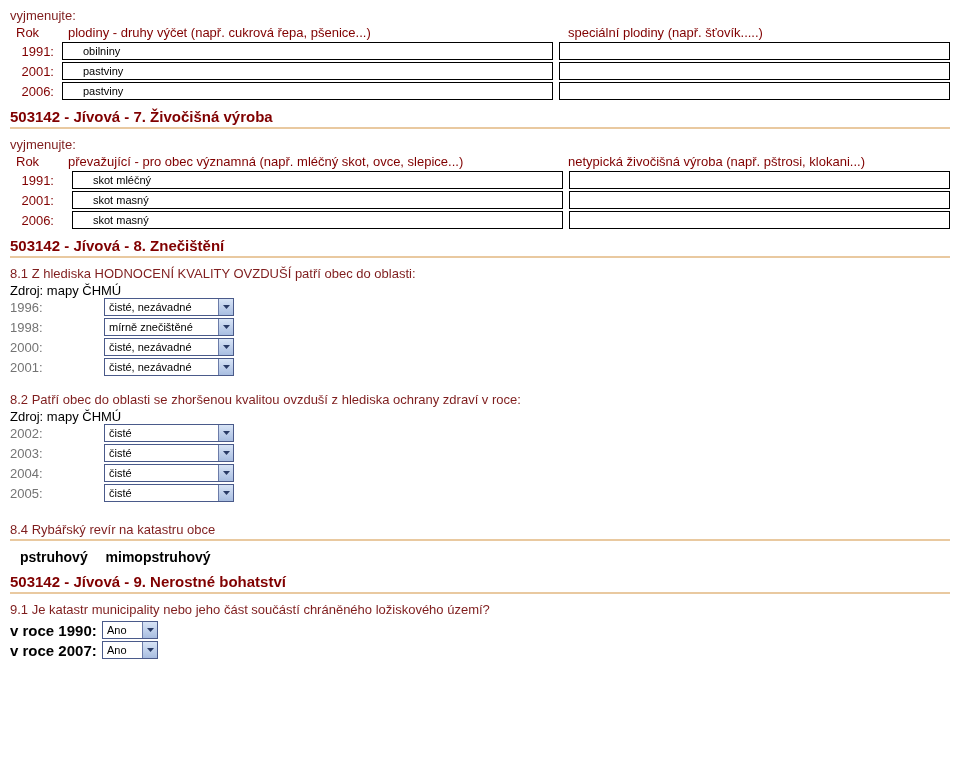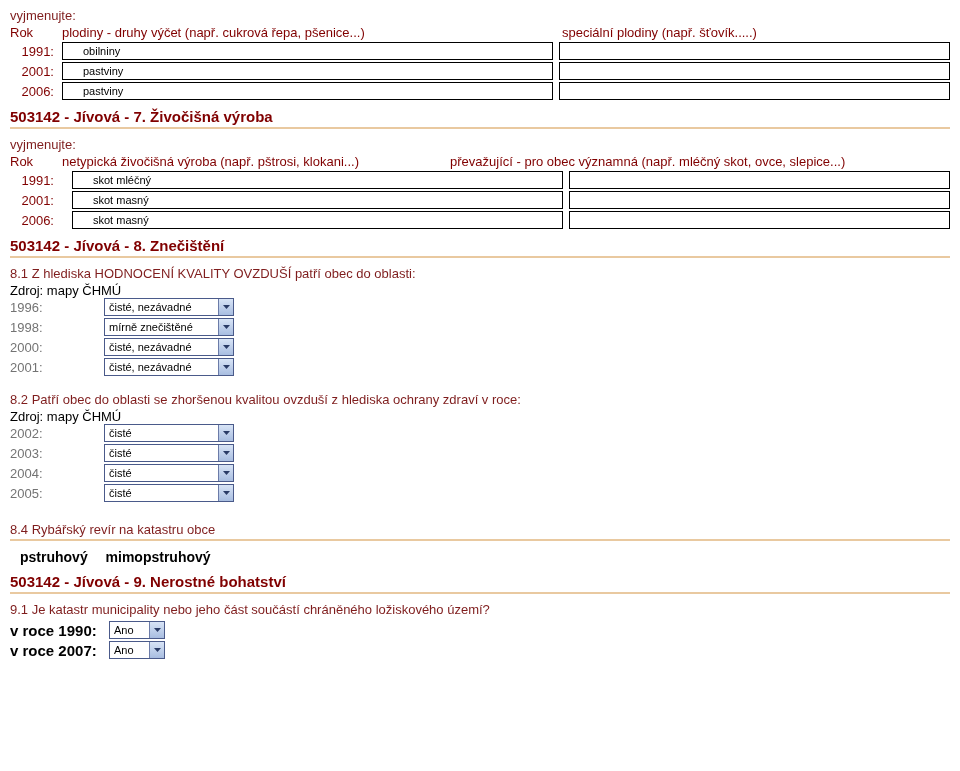--- a/index.html
+++ b/index.html
@@ -95,21 +95,21 @@
     color: #000;
     padding-left: 10px;
     margin-top: 4px;
     margin-bottom: 6px;
   }
   .sub-labels span { margin-right: 14px; }
   .plodiny-header {
     display: flex;
     margin-bottom: 2px;
   }
-  .plodiny-rok { width: 52px; }
+  .plodiny-rok { width: 52px; margin-left: 6px; }
   .plodiny-col1 { width: 500px; }
   .plodiny-col2 { flex: 1; }
   .plodiny-input-row {
     display: flex;
     align-items: center;
     margin-bottom: 2px;
   }
   .plodiny-input1 {
     width: 491px;
     margin-right: 6px;
@@ -131,21 +131,21 @@
     flex: 1;
   }
   .vroce-label {
     font-weight: bold;
     font-size: 15px;
     color: #000;
     width: 92px;
   }
   .vroce-dropdown {
     width: 56px;
-    margin-left: 7px;
+    margin-left: 0;
   }
 </style>
 </head>
 <body>
 
 <div>
   <div class="question-text">vyjmenujte:</div>
   <div class="plodiny-header">
     <div class="header-cell plodiny-rok">Rok</div>
     <div class="header-cell plodiny-col1">plodiny - druhy výčet (např. cukrová řepa, pšenice...)</div>
@@ -168,22 +168,22 @@
     <input class="text-input plodiny-input2" value="" style="">
   </div>
 </div>
 
 <div class="section-title">503142 - Jívová - 7. Živočišná výroba</div>
 <hr class="divider">
 <div>
   <div class="question-text">vyjmenujte:</div>
   <div class="plodiny-header">
     <div class="header-cell plodiny-rok">Rok</div>
+    <div class="header-cell plodiny-col1">převažující - pro obec významná (např. mléčný skot, ovce, slepice...)</div>
     <div class="header-cell plodiny-col2">netypická živočišná výroba (např. pštrosi, klokani...)</div>
-    <div class="header-cell plodiny-col1">převažující - pro obec významná (např. mléčný skot, ovce, slepice...)</div>
   </div>
   <div class="zivocisna-input-row">
     <div class="year-label-sub">1991:</div>
     <input class="text-input zivocisna-input1" value="skot mléčný" style="">
     <input class="text-input zivocisna-input2" value="" style="">
   </div>
   <div class="zivocisna-input-row">
     <div class="year-label-sub">2001:</div>
     <input class="text-input zivocisna-input1" value="skot masný" style="">
     <input class="text-input zivocisna-input2" value="" style="">

